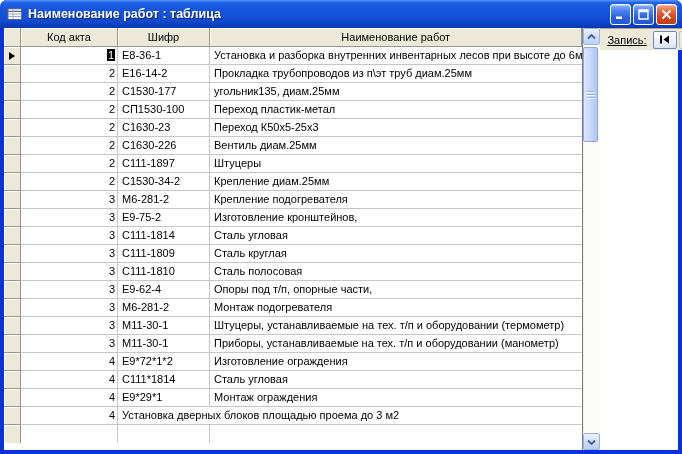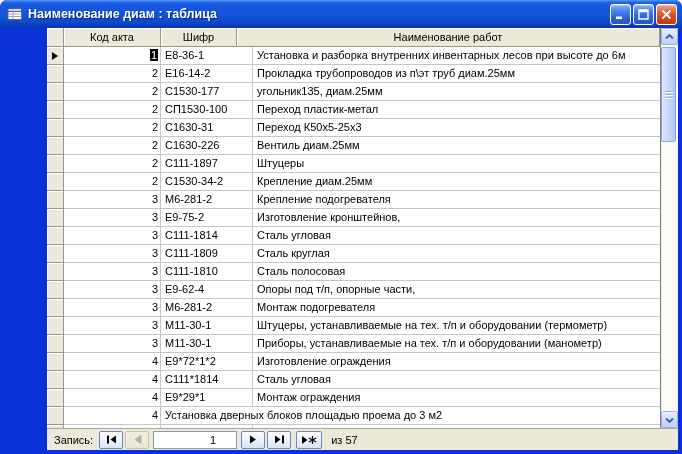--- a/index.html
+++ b/index.html
@@ -21,32 +21,32 @@
   .title-icon{width:16px;height:16px;flex:none;display:grid;place-items:center;}
   .title-text{flex:1;color:#fff;font-weight:bold;font-size:12.5px;white-space:nowrap;overflow:hidden;
     text-shadow:1px 1px 1px rgba(5,25,90,.8);}
   .win-buttons{display:flex;gap:2px;}
   .wbtn{width:21px;height:21px;border:1px solid #fff;border-radius:3px;padding:0;cursor:pointer;
     display:grid;place-items:center;box-shadow:inset 0 1px 0 rgba(255,255,255,.35);}
   .wbtn.minmax{background:linear-gradient(180deg,#8DB1F8 0%,#4E82EF 30%,#2E62DC 65%,#2356CF 100%);}
   .wbtn.close{background:linear-gradient(180deg,#F4A58B 0%,#E2663D 35%,#D04A1D 65%,#BE3E10 100%);}
   
   .content{position:absolute;left:4px;right:4px;top:28px;bottom:4px;background:#fff;
-    display:flex;flex-direction:column;margin-left:43px;}
+    display:flex;}
   .main{flex:1;display:flex;min-height:0;}
   .datasheet{flex:1;min-width:0;display:flex;flex-direction:column;background:#fff;
     border-right:1px solid #808080;}
   
   .header-row{display:flex;height:19px;flex:none;}
   .hcell{background:var(--header-bg);border-right:1px solid #99978A;border-bottom:1px solid #99978A;
     box-shadow:inset 1px 1px 0 #fff;font-size:11px;color:#000;
     display:flex;align-items:center;justify-content:center;overflow:hidden;white-space:nowrap;}
   .hsel{width:17px;flex:none;}
   .hkod{width:97px;flex:none;}
-  .hshifr{width:76px;flex:none;text-align:center;}
+  .hshifr{width:92px;flex:none;text-align:center;}
   .hname{flex:1;}
   
   .rows{flex:1;overflow:hidden;background:#fff;}
   .row{display:flex;height:18px;}
   .cell{font-size:11px;line-height:17px;color:#000;border-right:1px solid var(--grid-line);
     border-bottom:1px solid var(--grid-line);white-space:nowrap;overflow:hidden;}
   .sel-cell{width:17px;flex:none;background:var(--header-bg);border-right:1px solid #99978A;
     border-bottom:1px solid #99978A;box-shadow:inset 1px 1px 0 #fff;
     display:flex;align-items:center;justify-content:center;}
   .kod{width:97px;flex:none;text-align:right;padding-right:2px;}
@@ -63,21 +63,21 @@
   .sbtn{height:17px;flex:none;border:1px solid #9EB4DF;border-radius:2px;cursor:pointer;padding:0;
     background:linear-gradient(180deg,#EAF1FE 0%,#CCDCFB 60%,#B9CFF9 100%);display:grid;place-items:center;}
   .strack{flex:1;position:relative;background:#FCFCF9;box-shadow:inset 1px 0 0 #ECECE2;}
   .sthumb{position:absolute;top:2px;left:0;width:15px;height:95px;border:1px solid #8DA8DC;border-radius:2px;
     background:linear-gradient(90deg,#DCE7FE 0%,#C8D8FC 45%,#B2C7F8 100%);}
   .grip{position:absolute;left:3px;top:50%;margin-top:-4px;width:8px;height:8px;
     background:repeating-linear-gradient(to bottom,#8FB0EE 0px,#8FB0EE 1px,#FFFFFF 1px,#FFFFFF 2px,rgba(0,0,0,0) 2px,rgba(0,0,0,0) 3px);}
   
   .navbar{height:22px;flex:none;background:var(--header-bg);border-top:1px solid #ACA899;
     display:flex;align-items:center;gap:2px;padding-left:7px;font-size:11px;color:#000;}
-  .nav-label{margin-right:4px;}
+  .nav-label{margin-right:4px;text-decoration:underline;}
   .nav-btn{width:24px;height:18px;border:1px solid #6B87C6;border-radius:2px;cursor:pointer;padding:0;
     background:linear-gradient(180deg,#FFFFFF 0%,#F0F4FD 40%,#D9E4FA 100%);display:grid;place-items:center;}
   .nav-btn.newrec{width:26px;margin-left:3px;}
   .nav-btn.disabled{border-color:#C6C3B5;background:linear-gradient(180deg,#F2EFE2 0%,#E9E6D5 100%);}
   .nav-btn.disabled svg *{fill:#B7B3A4;stroke:#B7B3A4;}
   .record-box{width:84px;height:18px;border:1px solid #7F9DB9;background:#fff;margin:0 2px;
     font-family:"Liberation Sans",sans-serif;font-size:11px;text-align:right;padding:0 20px 0 2px;}
   .nav-of{margin-left:7px;white-space:nowrap;}
 </style>
 </head>
@@ -88,21 +88,21 @@
   <div class="titlebar">
     <span class="title-icon">
       <svg width="16" height="16" viewBox="0 0 16 16">
         <rect x="1" y="2.5" width="13.5" height="11" fill="#FFFFFF" stroke="#55617E"></rect>
         <rect x="1" y="2.5" width="13.5" height="3" fill="#CBD6F0" stroke="#55617E"></rect>
         <line x1="1" y1="8" x2="14.5" y2="8" stroke="#9AA7C8"></line>
         <line x1="1" y1="10.5" x2="14.5" y2="10.5" stroke="#9AA7C8"></line>
         <line x1="6" y1="3" x2="6" y2="13" stroke="#9AA7C8"></line>
       </svg>
     </span>
-    <span class="title-text">Наименование диам : таблица</span>
+    <span class="title-text">Наименование работ : таблица</span>
     <span class="win-buttons">
       <button class="wbtn minmax">
         <svg width="11" height="11" viewBox="0 0 11 11">
             <rect x="1" y="7.5" width="6" height="2.5" fill="#fff"></rect>
           </svg>
       </button>
       <button class="wbtn minmax">
         <svg width="11" height="11" viewBox="0 0 11 11">
             <path d="M1 1h9v9H1z" fill="none" stroke="#fff" stroke-width="1.4"></path>
             <path d="M1 1h9v2.2H1z" fill="#fff"></path>
@@ -162,21 +162,21 @@
     <div class="cell kod"><span class="val">2</span></div>
     <div class="cell shifr">СП1530-100</div>
     <div class="cell name">Переход пластик-метал</div>
   </div>
 
   <div class="row">
     <div class="sel-cell">
       
     </div>
     <div class="cell kod"><span class="val">2</span></div>
-    <div class="cell shifr">С1630-31</div>
+    <div class="cell shifr">С1630-23</div>
     <div class="cell name">Переход К50х5-25х3</div>
   </div>
 
   <div class="row">
     <div class="sel-cell">
       
     </div>
     <div class="cell kod"><span class="val">2</span></div>
     <div class="cell shifr">С1630-226</div>
     <div class="cell name">Вентиль диам.25мм</div>

